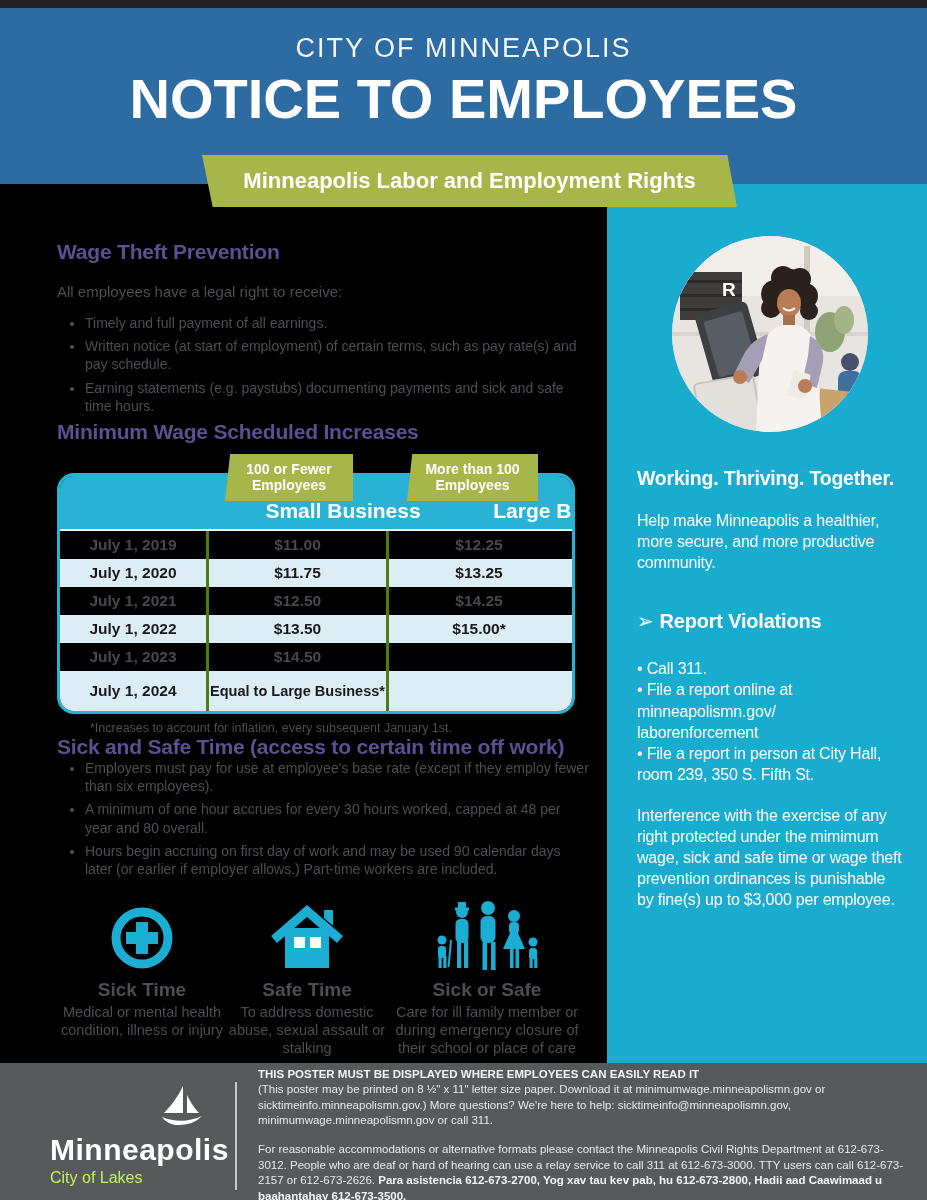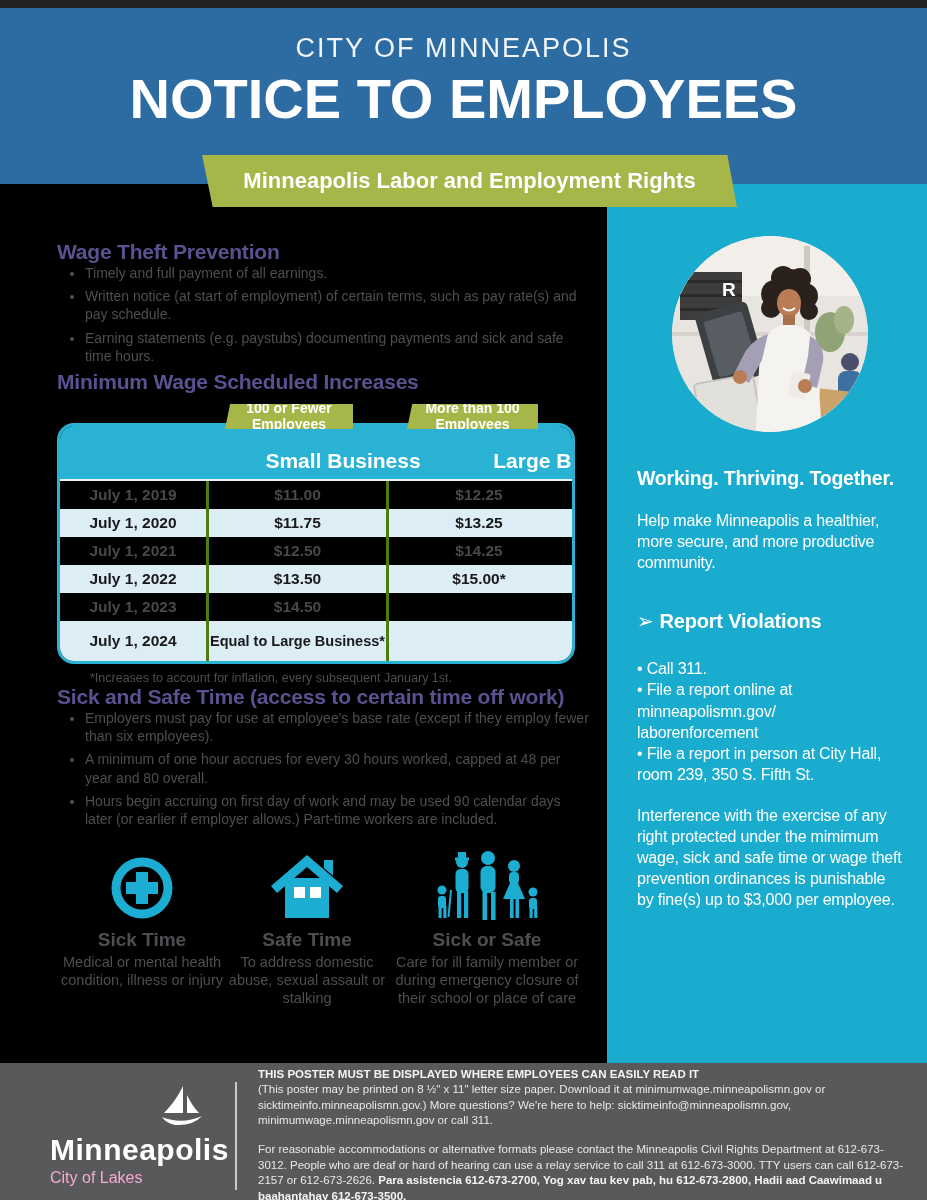--- a/index.html
+++ b/index.html
@@ -28,21 +28,21 @@
   }
   h2.sec { margin:0; color:#5b5190; font-size:21px; font-weight:bold; letter-spacing:-0.2px; }
   .intro { margin:19px 0 14px 0; font-size:15px; }
   ul.blist { margin:0; padding:0 0 0 28px; font-size:14px; line-height:1.3; width:505px; }
   ul.blist li { margin:0 0 5px 0; }
   ul.blist li::marker { color:#4d4e51; }
 
   .mw-head { margin-top:28px; }
   .table-wrap { position:relative; margin-top:29px; width:518px; }
   .gtab {
-    position:absolute; top:-19px; height:25px; z-index:2; background:#a7b648;
+    position:absolute; top:-19px; height:47px; z-index:2; background:#a7b648;
     display:flex; flex-direction:column; align-items:center; justify-content:center;
     color:#fff; font-weight:bold; font-size:14px; line-height:1.15; text-align:center;
     clip-path:polygon(4% 0, 100% 0, 100% 100%, 0 100%);
   }
   .gtab.t1 { left:168px; width:128px; }
   .gtab.t2 { left:350px; width:131px; }
   .mw-table { border:3px solid #29b2d4; border-radius:17px; overflow:hidden; background:#000; }
   .mw-header {
     background:#29b2d4; height:55px; display:grid; grid-template-columns:146px 180px 183px;
     align-items:end; border-bottom:2px solid #e9f5fa; box-sizing:border-box; padding-bottom:4px;gap:47px;
@@ -85,21 +85,21 @@
 
   
   .footer {
     position:absolute; top:1055px; left:0; width:927px; height:145px;
     background:#58595b; color:#e9e9ea; display:flex; align-items:center;
     box-sizing:border-box; padding:0 16px 0 50px;
   }
   .logo { width:168px; display:flex; flex-direction:column; flex:none; }
   .boat { align-self:flex-end; margin:0 14px 0 0; }
   .logo-name { font-size:30px; font-weight:bold; color:#fff; letter-spacing:0.5px; line-height:1; margin-top:2px; }
-  .logo-tag { font-size:16px; color:#f9a8d4; margin-top:4px; }
+  .logo-tag { font-size:16px; color:#bef264; margin-top:4px; }
   .vdiv { width:2px; height:108px; background:#c9cacb; margin:0 21px 0 17px; flex:none; }
   .footer-text { flex:1; font-size:11.5px; line-height:1.36; }
   .footer-text .b { font-weight:bold; color:#f4f4f5; }
   .footer-text p { margin:0; }
   .footer-text p + p { margin-top:13px; }
 </style>
 </head>
 <body>
 
 <div class="poster">
@@ -108,20 +108,21 @@
     <div class="kicker">CITY OF MINNEAPOLIS</div>
     <div class="main-title">NOTICE TO EMPLOYEES</div>
   </div>
   <div class="ribbon">
     <span class="ribbon-text">Minneapolis Labor and Employment Rights</span>
   </div>
 
   <div class="left-col">
 
     <h2 class="sec">Wage Theft Prevention</h2>
+    <p class="intro">All employees have a legal right to receive:</p>
     <ul class="blist">
       <li>Timely and full payment of all earnings.</li>
       <li>Written notice (at start of employment) of certain terms, such as pay rate(s) and pay schedule.</li>
       <li>Earning statements (e.g. paystubs) documenting payments and sick and safe time hours.</li>
     </ul>
 
     <h2 class="sec mw-head">Minimum Wage Scheduled Increases</h2>
 
     <div class="table-wrap">
       <div class="gtab t1">100 or Fewer Employees</div>

